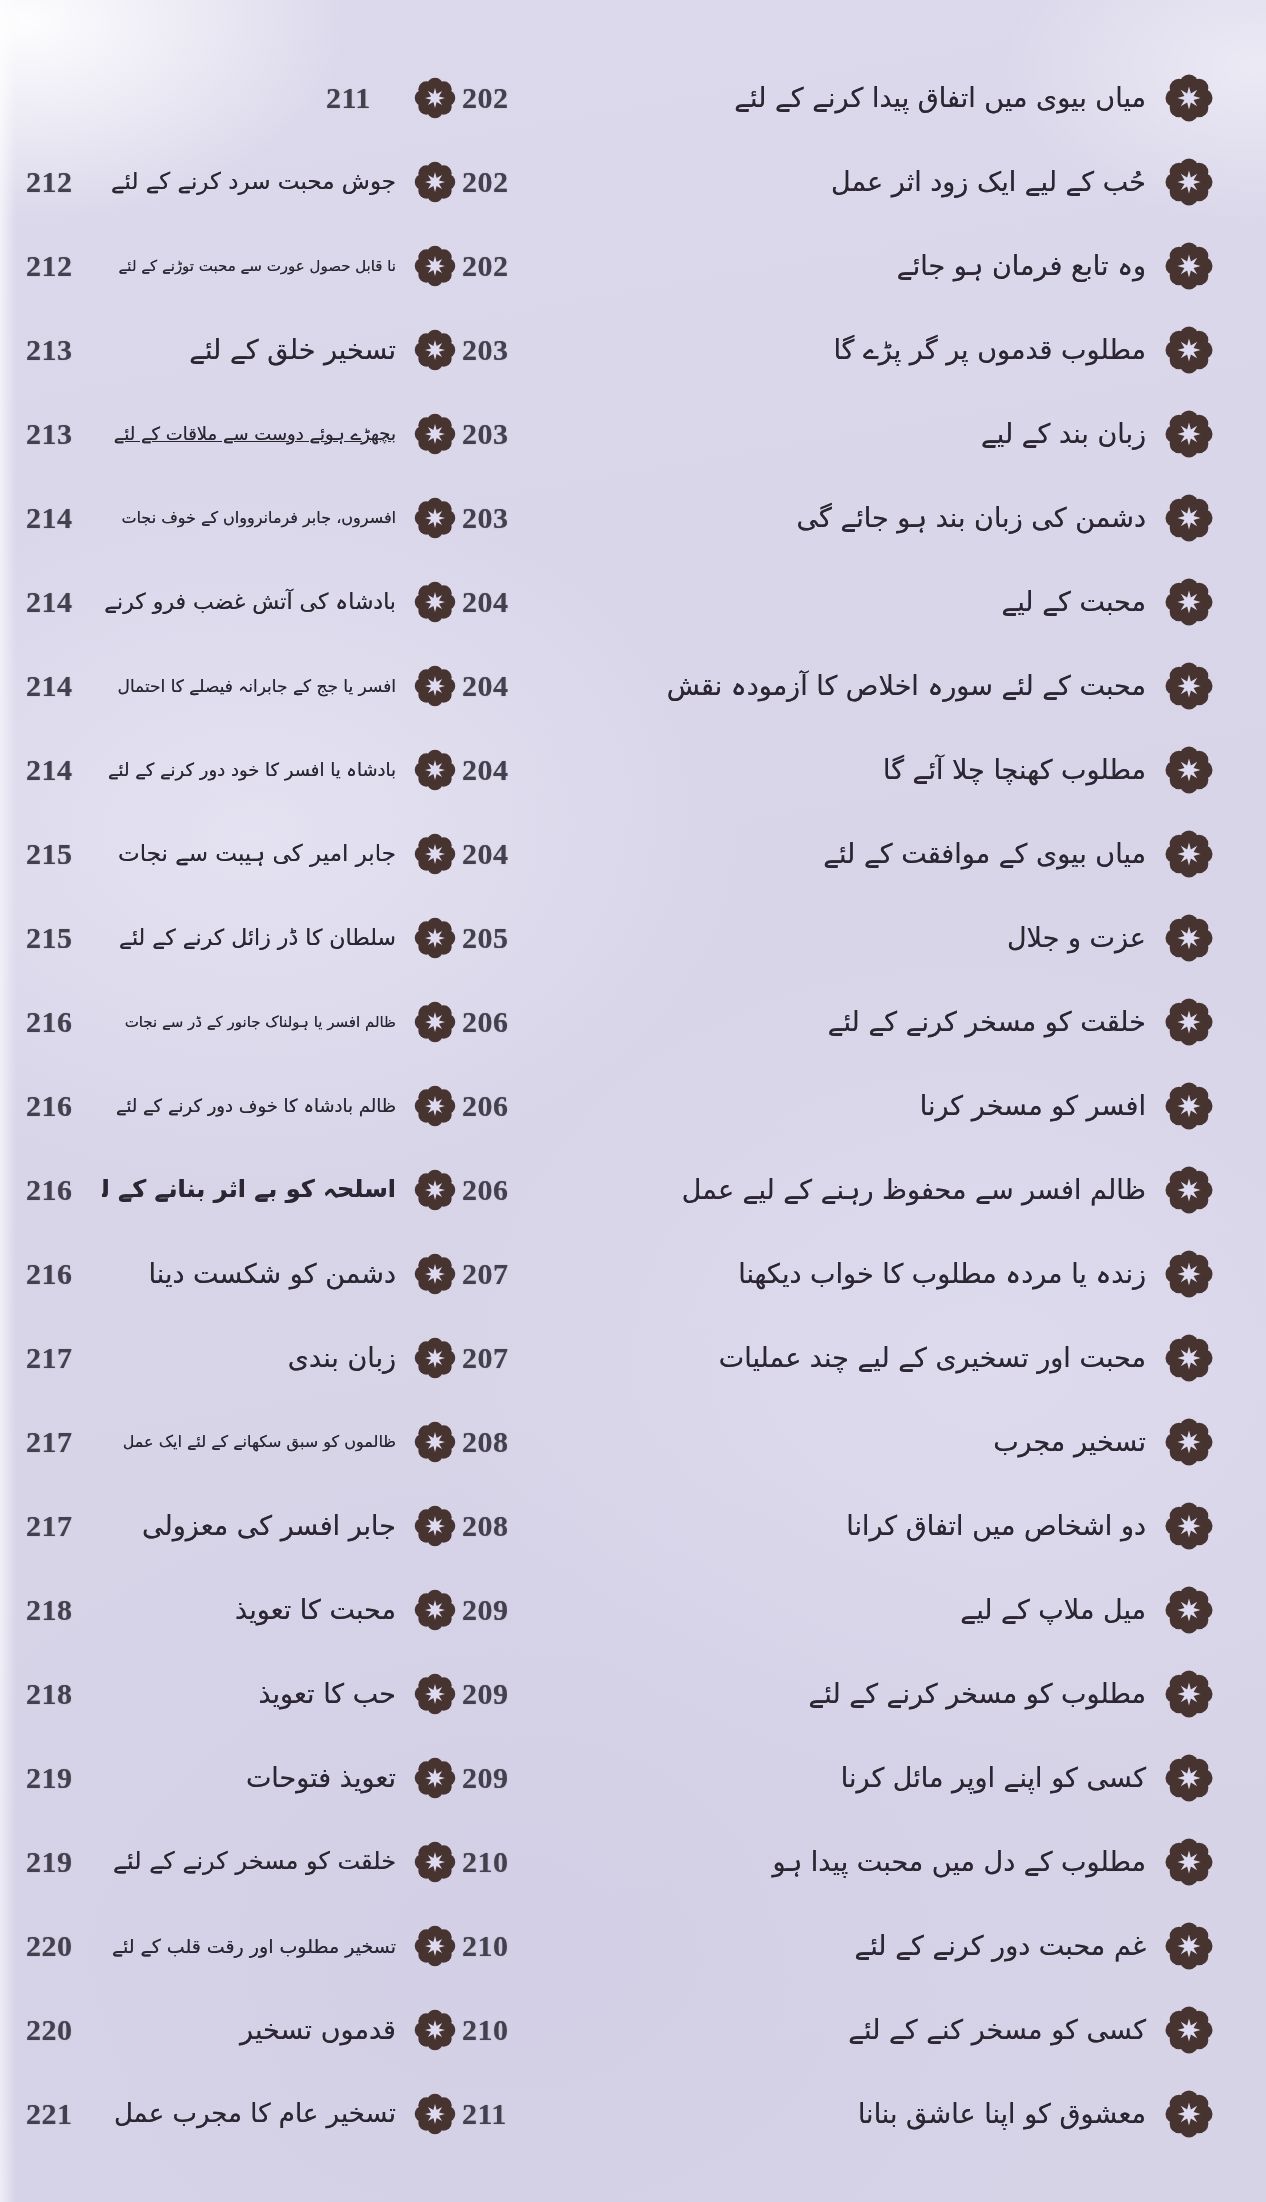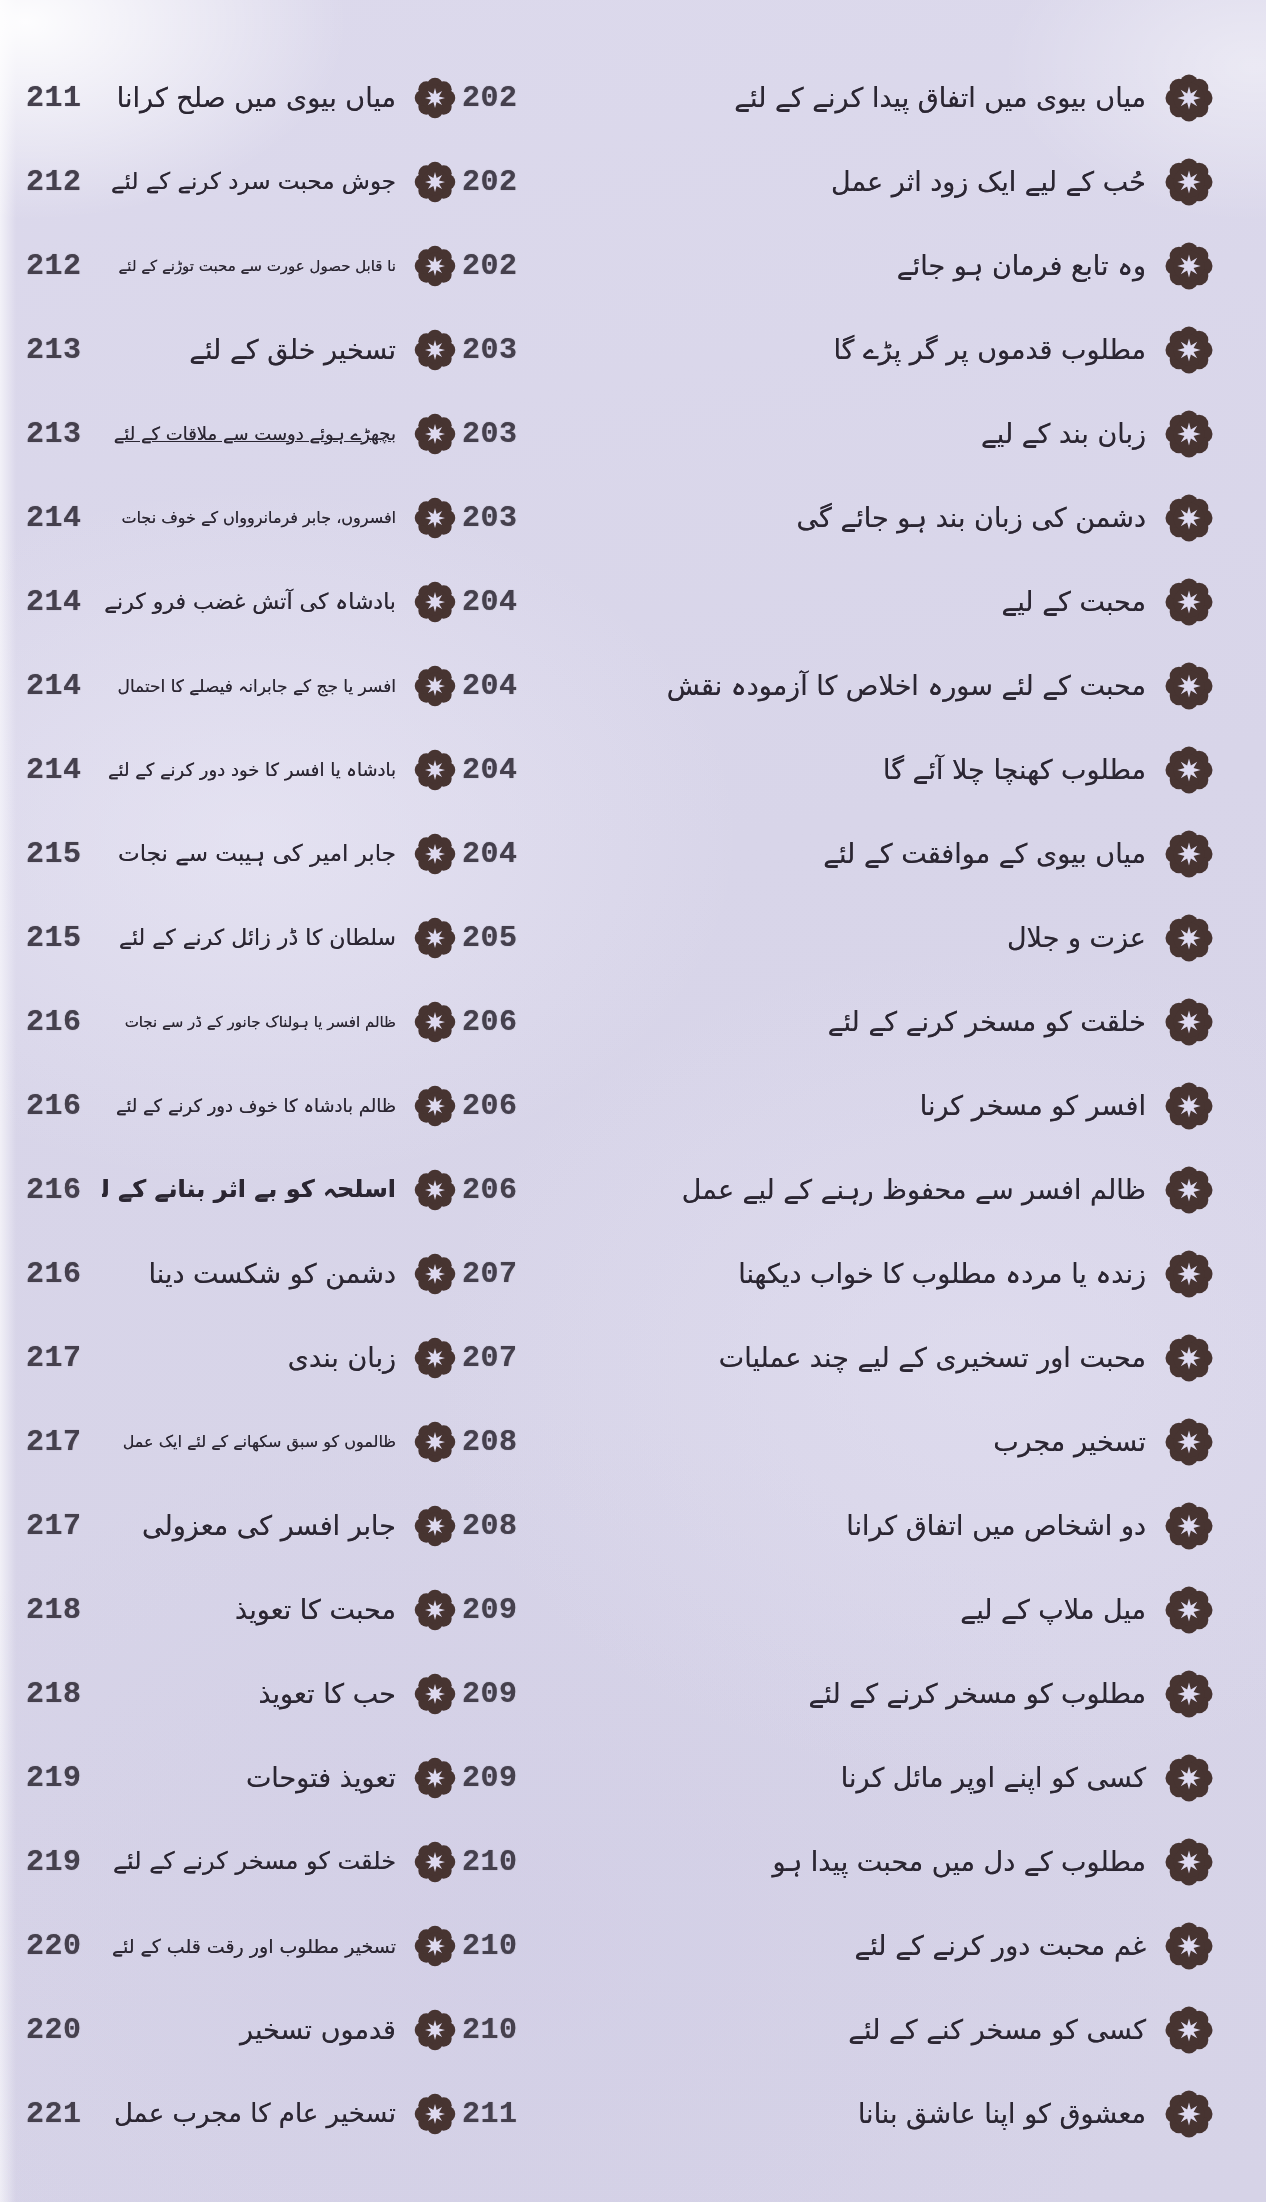--- a/index.html
+++ b/index.html
@@ -52,21 +52,21 @@
     font-size:27px;
     line-height:1.9;
     color:#2b2632;
     text-shadow:0 0 .6px rgba(43,38,50,.75);
     padding:0 6px;
   }
   .num{
     flex:0 0 76px;
     direction:ltr;
     text-align:left;
-    font-family:Liberation Mono, monospace;
+    font-family:Liberation Serif, serif;
     font-weight:bold;
     font-size:30px;
     letter-spacing:.5px;
     color:#45404d;
     text-shadow:0 0 1px rgba(69,64,77,.55);
   }
 </style>
 </head>
 <body>
 
@@ -83,21 +83,20 @@
                 <circle cx="13.07" cy="26.93" r="6.4"></circle>
                 <circle cx="10.2" cy="20" r="6.4"></circle>
                 <circle cx="13.07" cy="13.07" r="6.4"></circle>
                 <circle cx="20" cy="10.2" r="6.4"></circle>
                 <circle cx="26.93" cy="13.07" r="6.4"></circle>
                 <circle cx="20" cy="20" r="10.6"></circle>
               </g>
               <polygon fill="#dedaf0" points="28,20 23.14,21.30 25.66,25.66 21.30,23.14 20,28 18.70,23.14 14.34,25.66 16.86,21.30 12,20 16.86,18.70 14.34,14.34 18.70,16.86 20,12 21.30,16.86 25.66,14.34 23.14,18.70"></polygon>
             </svg>
           </span>
-          <span class="title">میاں بیوی میں صلح کرانا</span>
           <span class="num">211</span>
         </div>
         <div class="half half-right">
           <span class="orn">
             <svg viewBox="0 0 40 40" xmlns="http://www.w3.org/2000/svg">
               <g fill="#473431">
                 <circle cx="29.8" cy="20" r="6.4"></circle>
                 <circle cx="26.93" cy="26.93" r="6.4"></circle>
                 <circle cx="20" cy="29.8" r="6.4"></circle>
                 <circle cx="13.07" cy="26.93" r="6.4"></circle>

